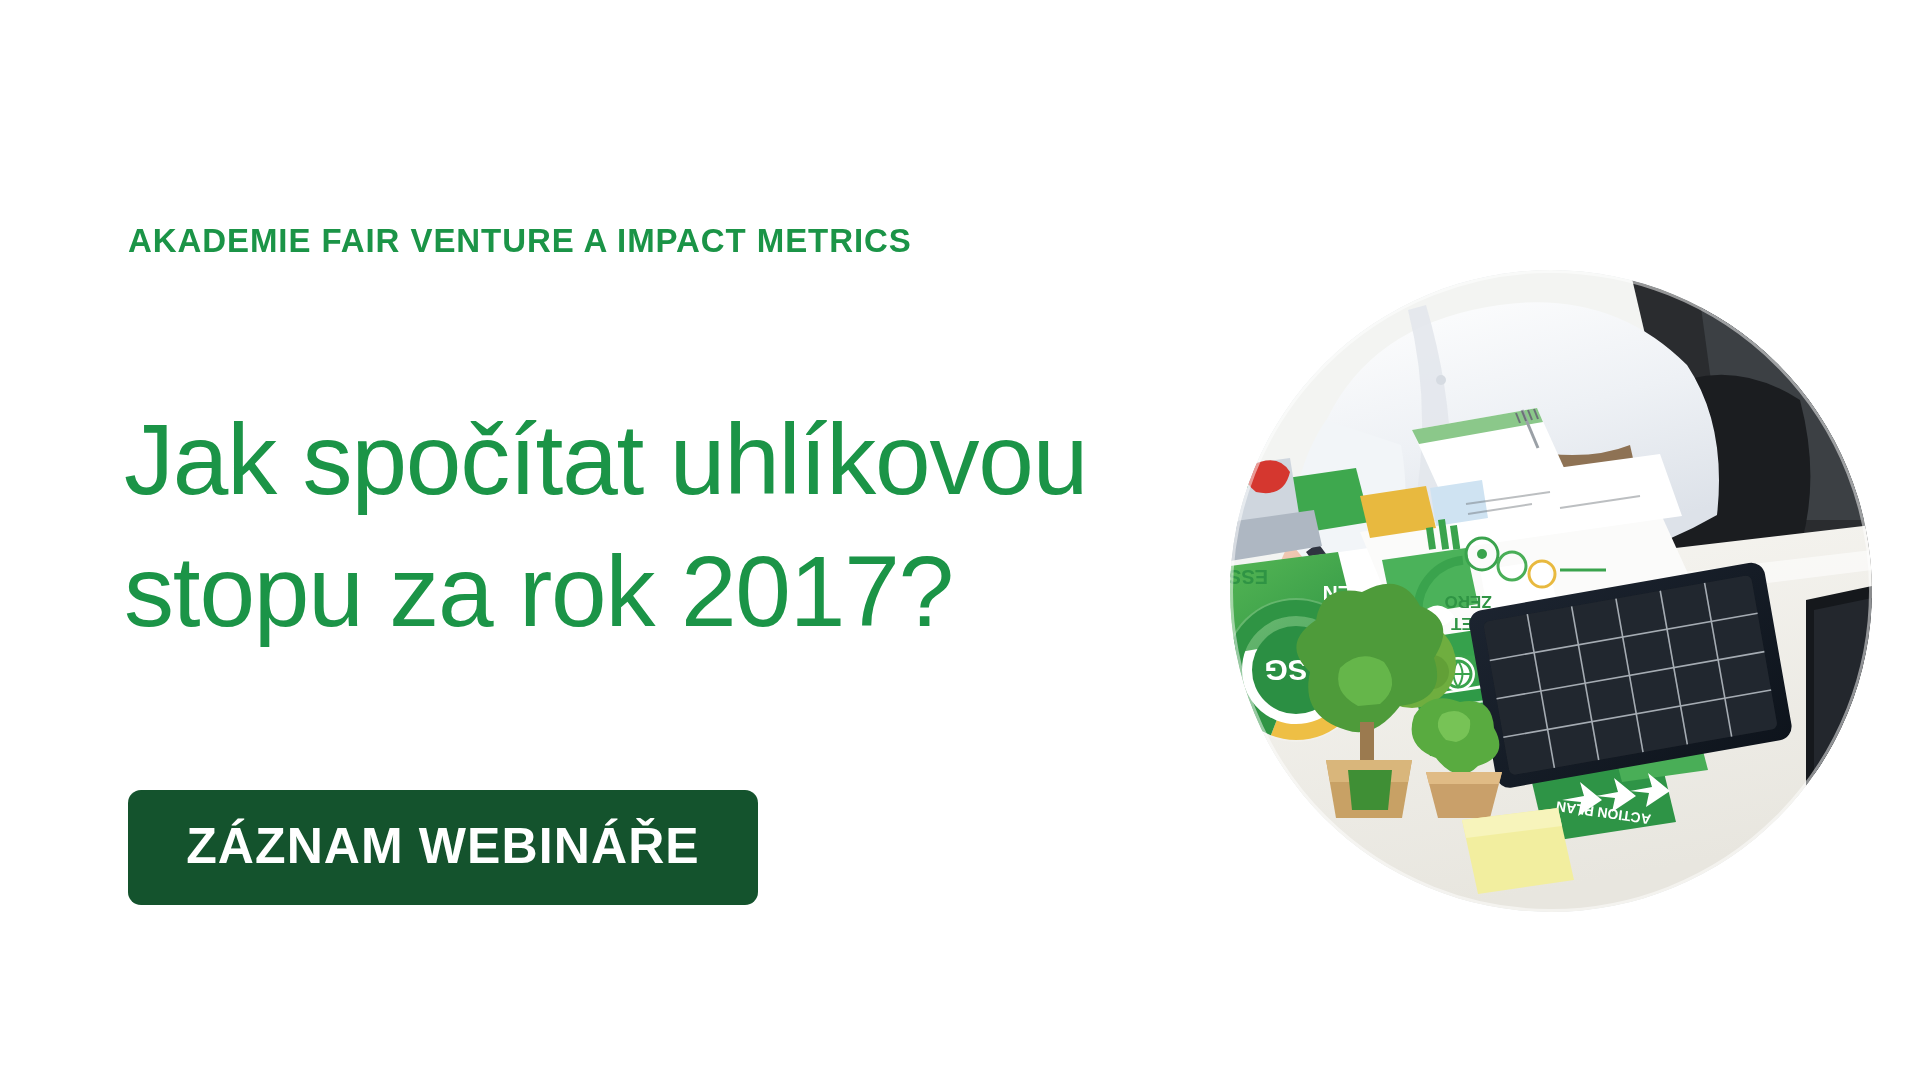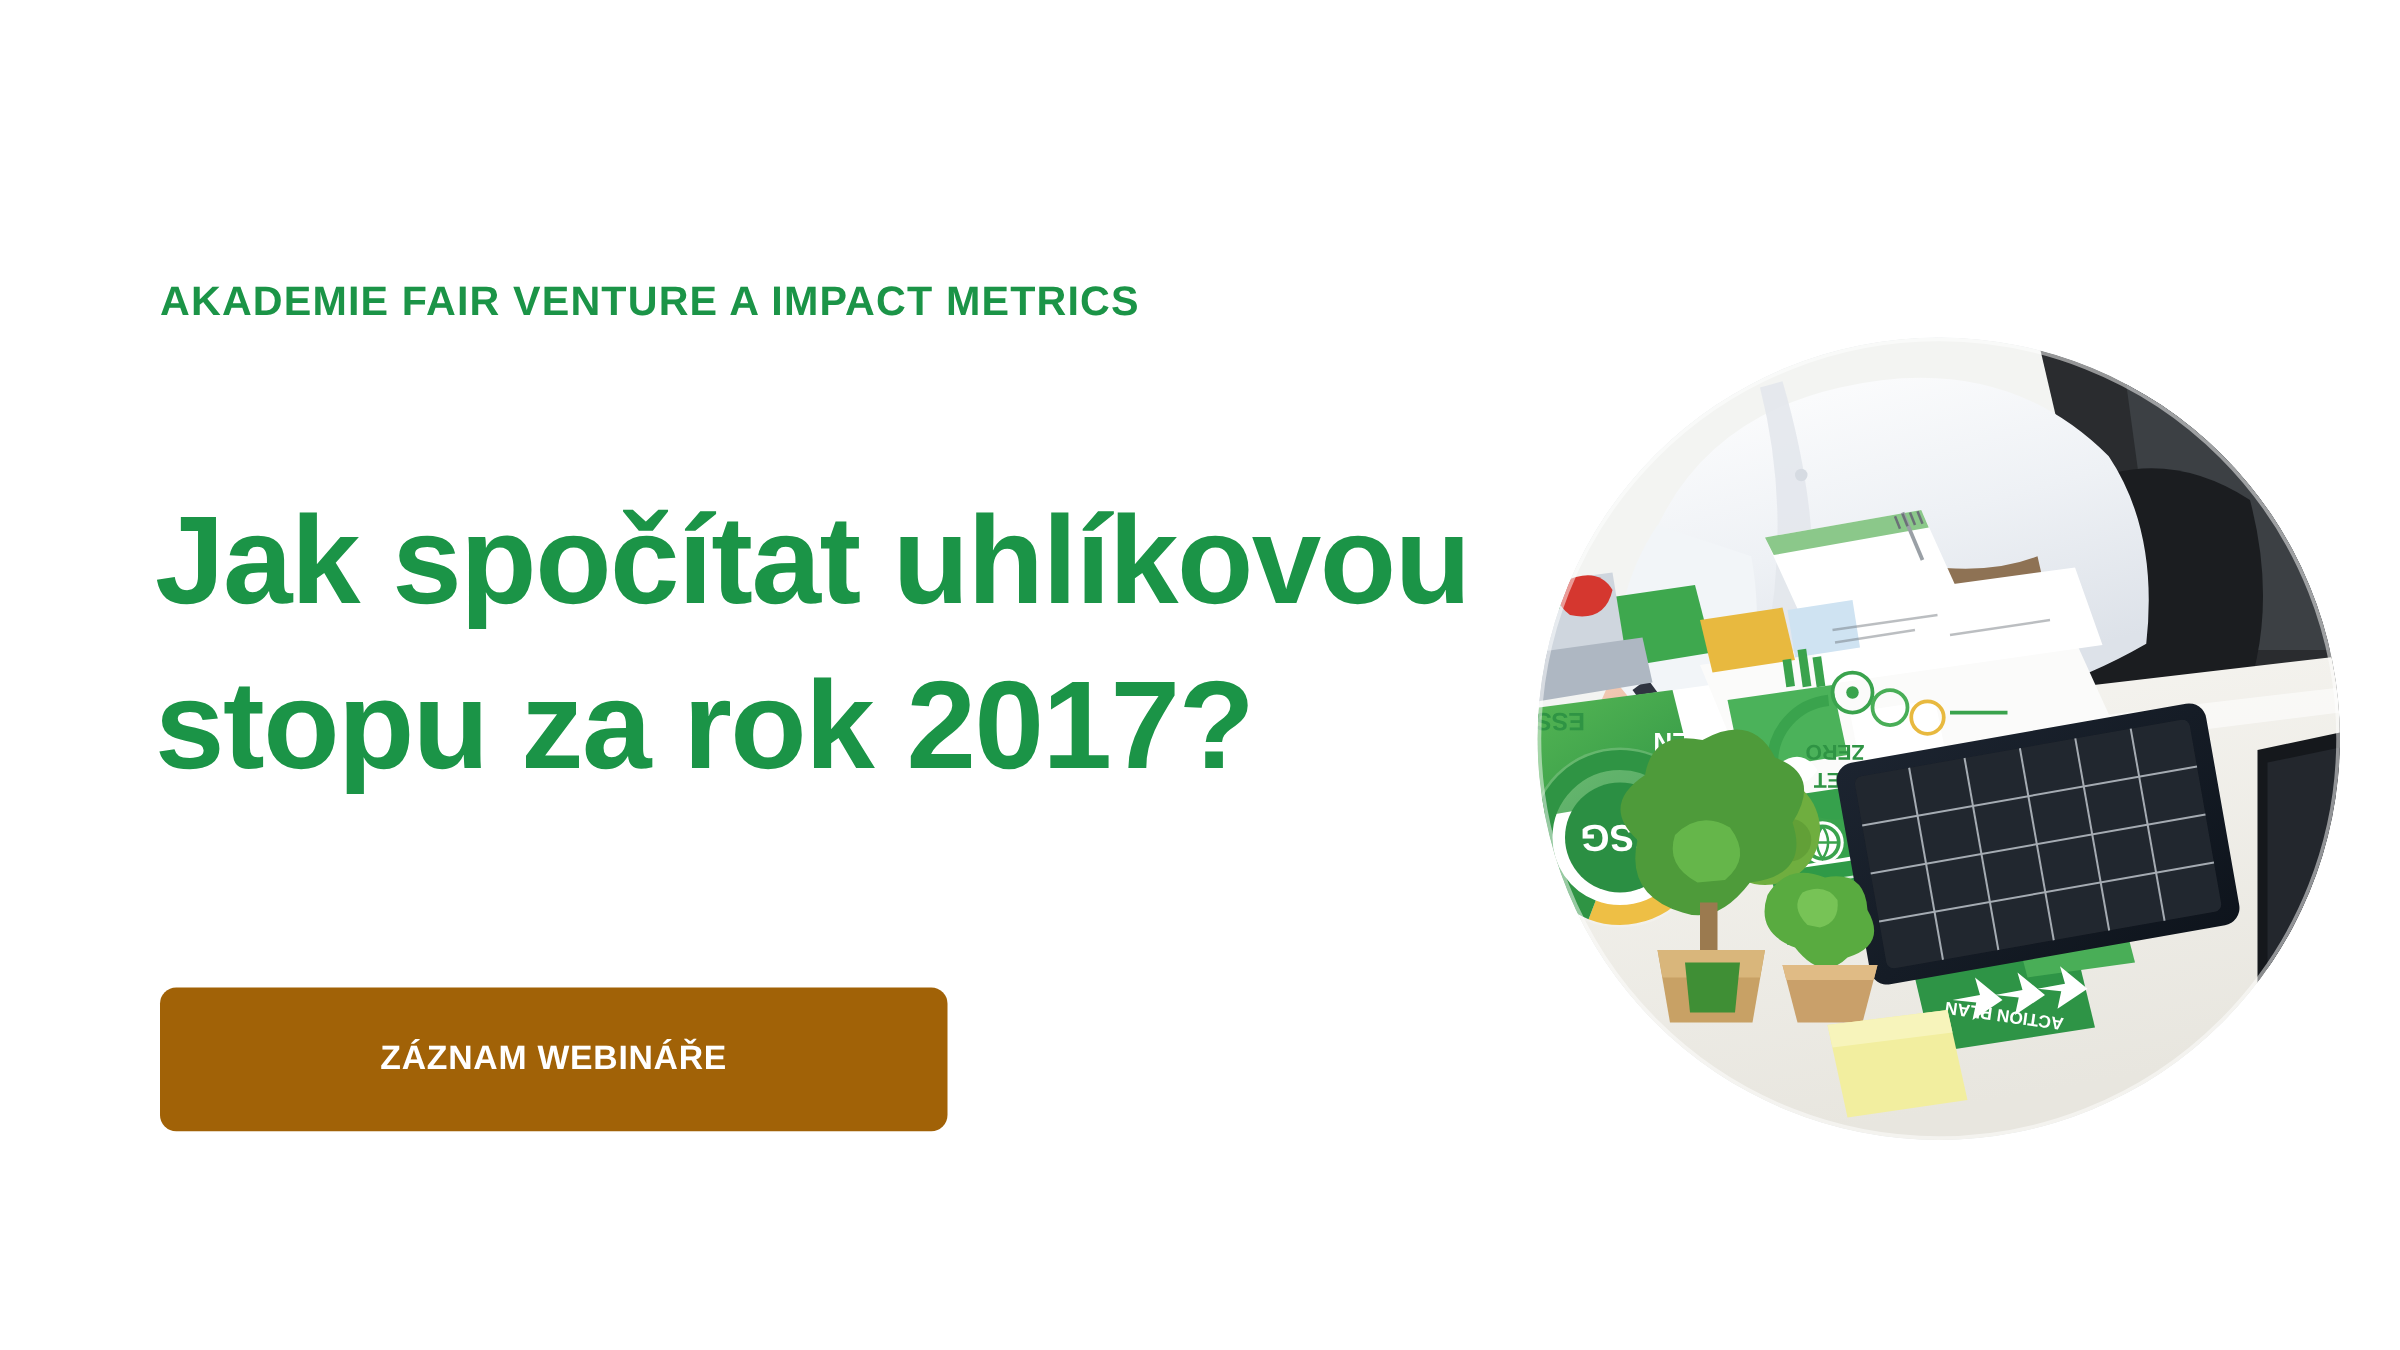--- a/index.html
+++ b/index.html
@@ -31,40 +31,40 @@
     font-size:33px;
     font-weight:700;
     letter-spacing:0.028em;
     color:#1b9447;
     white-space:nowrap;
     line-height:1;
   }
 
   .headline {
     position:absolute;
-    left:-4px; top:382px;
+    left:-4px; top:393px;
     width:1100px;
     font-size:100px;
-    font-weight:700;
+    font-weight:400;
     line-height:132px;
     letter-spacing:-0.012em;
     color:#1b9447;
   }
   .headline .line { display:block; white-space:nowrap; }
 
   .cta-button {
     position:absolute;
     left:0; top:790px;
     width:630px; height:115px;
     border:none;
     border-radius:13px;
-    background:#a16207;
+    background:#14532d;
     color:#ffffff;
     font-family:"Liberation Sans", sans-serif;
-    font-size:27px;
+    font-size:50px;
     font-weight:700;
     letter-spacing:0.022em;
     cursor:pointer;
     display:flex;
     align-items:center;
     justify-content:center;
     padding-bottom:3px;
   }
 
   

